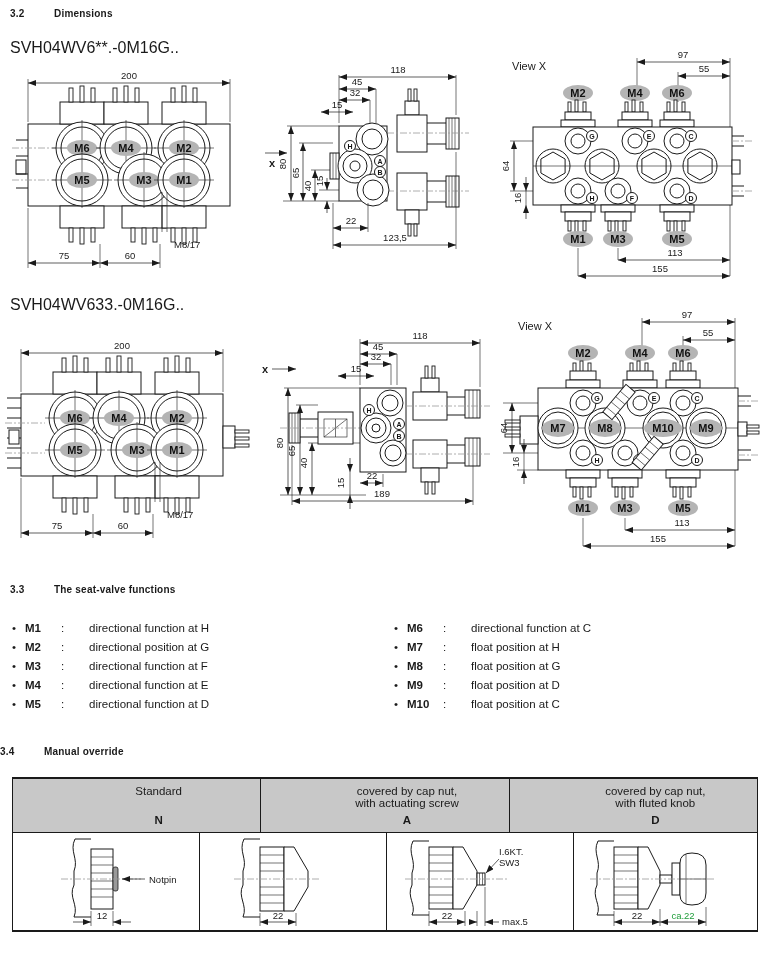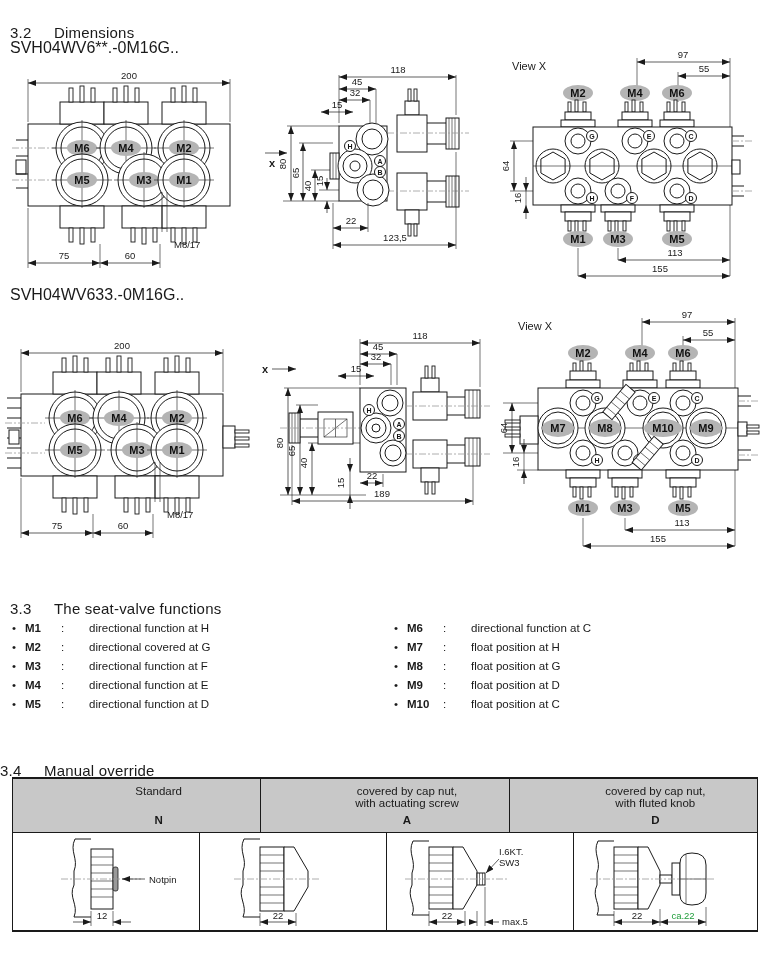--- a/index.html
+++ b/index.html
@@ -1,19 +1,19 @@
 <!DOCTYPE html>
 <html><head>
 <meta charset="utf-8">
 <style>
   html,body{margin:0;padding:0;}
   body{width:767px;height:964px;position:relative;background:#fff;color:#1a1a1a;
        font-family:"Liberation Sans",sans-serif;overflow:hidden;}
   .abs{position:absolute;}
-  .h2{font-size:15px;font-weight:normal;letter-spacing:.2px;margin-top:16px;}
+  .h2{font-size:10px;font-weight:bold;letter-spacing:.2px;}
   .h2 .num{display:inline-block;width:44px;}
   .code{font-size:16px;}
   svg{overflow:visible;}
   svg text{font-family:"Liberation Sans",sans-serif;}
   .dimtxt{font-size:9.5px;fill:#1a1a1a;text-anchor:middle;}
   .start{text-anchor:start;}
   .vxt{font-size:11px;fill:#1a1a1a;}
   .axis{font-size:11px;font-weight:bold;fill:#1a1a1a;}
   .mlab{font-size:11px;font-weight:bold;fill:#111;text-anchor:middle;}
   .plab{font-size:7px;font-weight:bold;fill:#111;text-anchor:middle;}
@@ -361,21 +361,21 @@
   </g>
   <line class="thin" x1="118" y1="200" x2="118" y2="212"></line>
     <line class="thin" x1="230" y1="157" x2="230" y2="228"></line>
     <line class="thin" x1="78" y1="200" x2="78" y2="228"></line>
   <line class="dim" x1="118" y1="212" x2="230" y2="212" marker-start="url(#as)" marker-end="url(#ae)"></line>
   <text class="dimtxt" x="175" y="208">113</text>
   <line class="dim" x1="78" y1="228" x2="230" y2="228" marker-start="url(#as)" marker-end="url(#ae)"></line>
   <text class="dimtxt" x="160" y="224">155</text>
 </svg>
 
-<div class="abs code" style="left:10px;top:286px">SVH04WV633.-0M16G..</div>
+<div class="abs code" style="left:10px;top:296px">SVH04WV633.-0M16G..</div>
 
 <svg class="abs" style="left:5px;top:328px" width="290" height="218" viewBox="0 0 290 218">
   <line class="thin" x1="16" y1="21" x2="16" y2="64"></line>
     <line class="thin" x1="218" y1="21" x2="218" y2="64"></line>
   <line class="dim" x1="16" y1="25" x2="218" y2="25" marker-start="url(#as)" marker-end="url(#ae)"></line>
   <text class="dimtxt" x="117" y="21">200</text>
   <rect class="lnf" x="16" y="66" width="202" height="82"></rect>
   <g>
     <line class="ln" x1="2" y1="70" x2="16" y2="70"></line>
       <line class="ln" x1="2" y1="80" x2="16" y2="80"></line>
@@ -734,21 +734,21 @@
   <div class="fnrow">
       <span class="bu">•</span>
       <span class="cd">M1</span>
       <span class="co">:</span>
       <span>directional function at H</span>
     </div>
   <div class="fnrow">
       <span class="bu">•</span>
       <span class="cd">M2</span>
       <span class="co">:</span>
-      <span>directional covered at G</span>
+      <span>directional position at G</span>
     </div>
   <div class="fnrow">
       <span class="bu">•</span>
       <span class="cd">M3</span>
       <span class="co">:</span>
       <span>directional function at F</span>
     </div>
   <div class="fnrow">
       <span class="bu">•</span>
       <span class="cd">M4</span>

